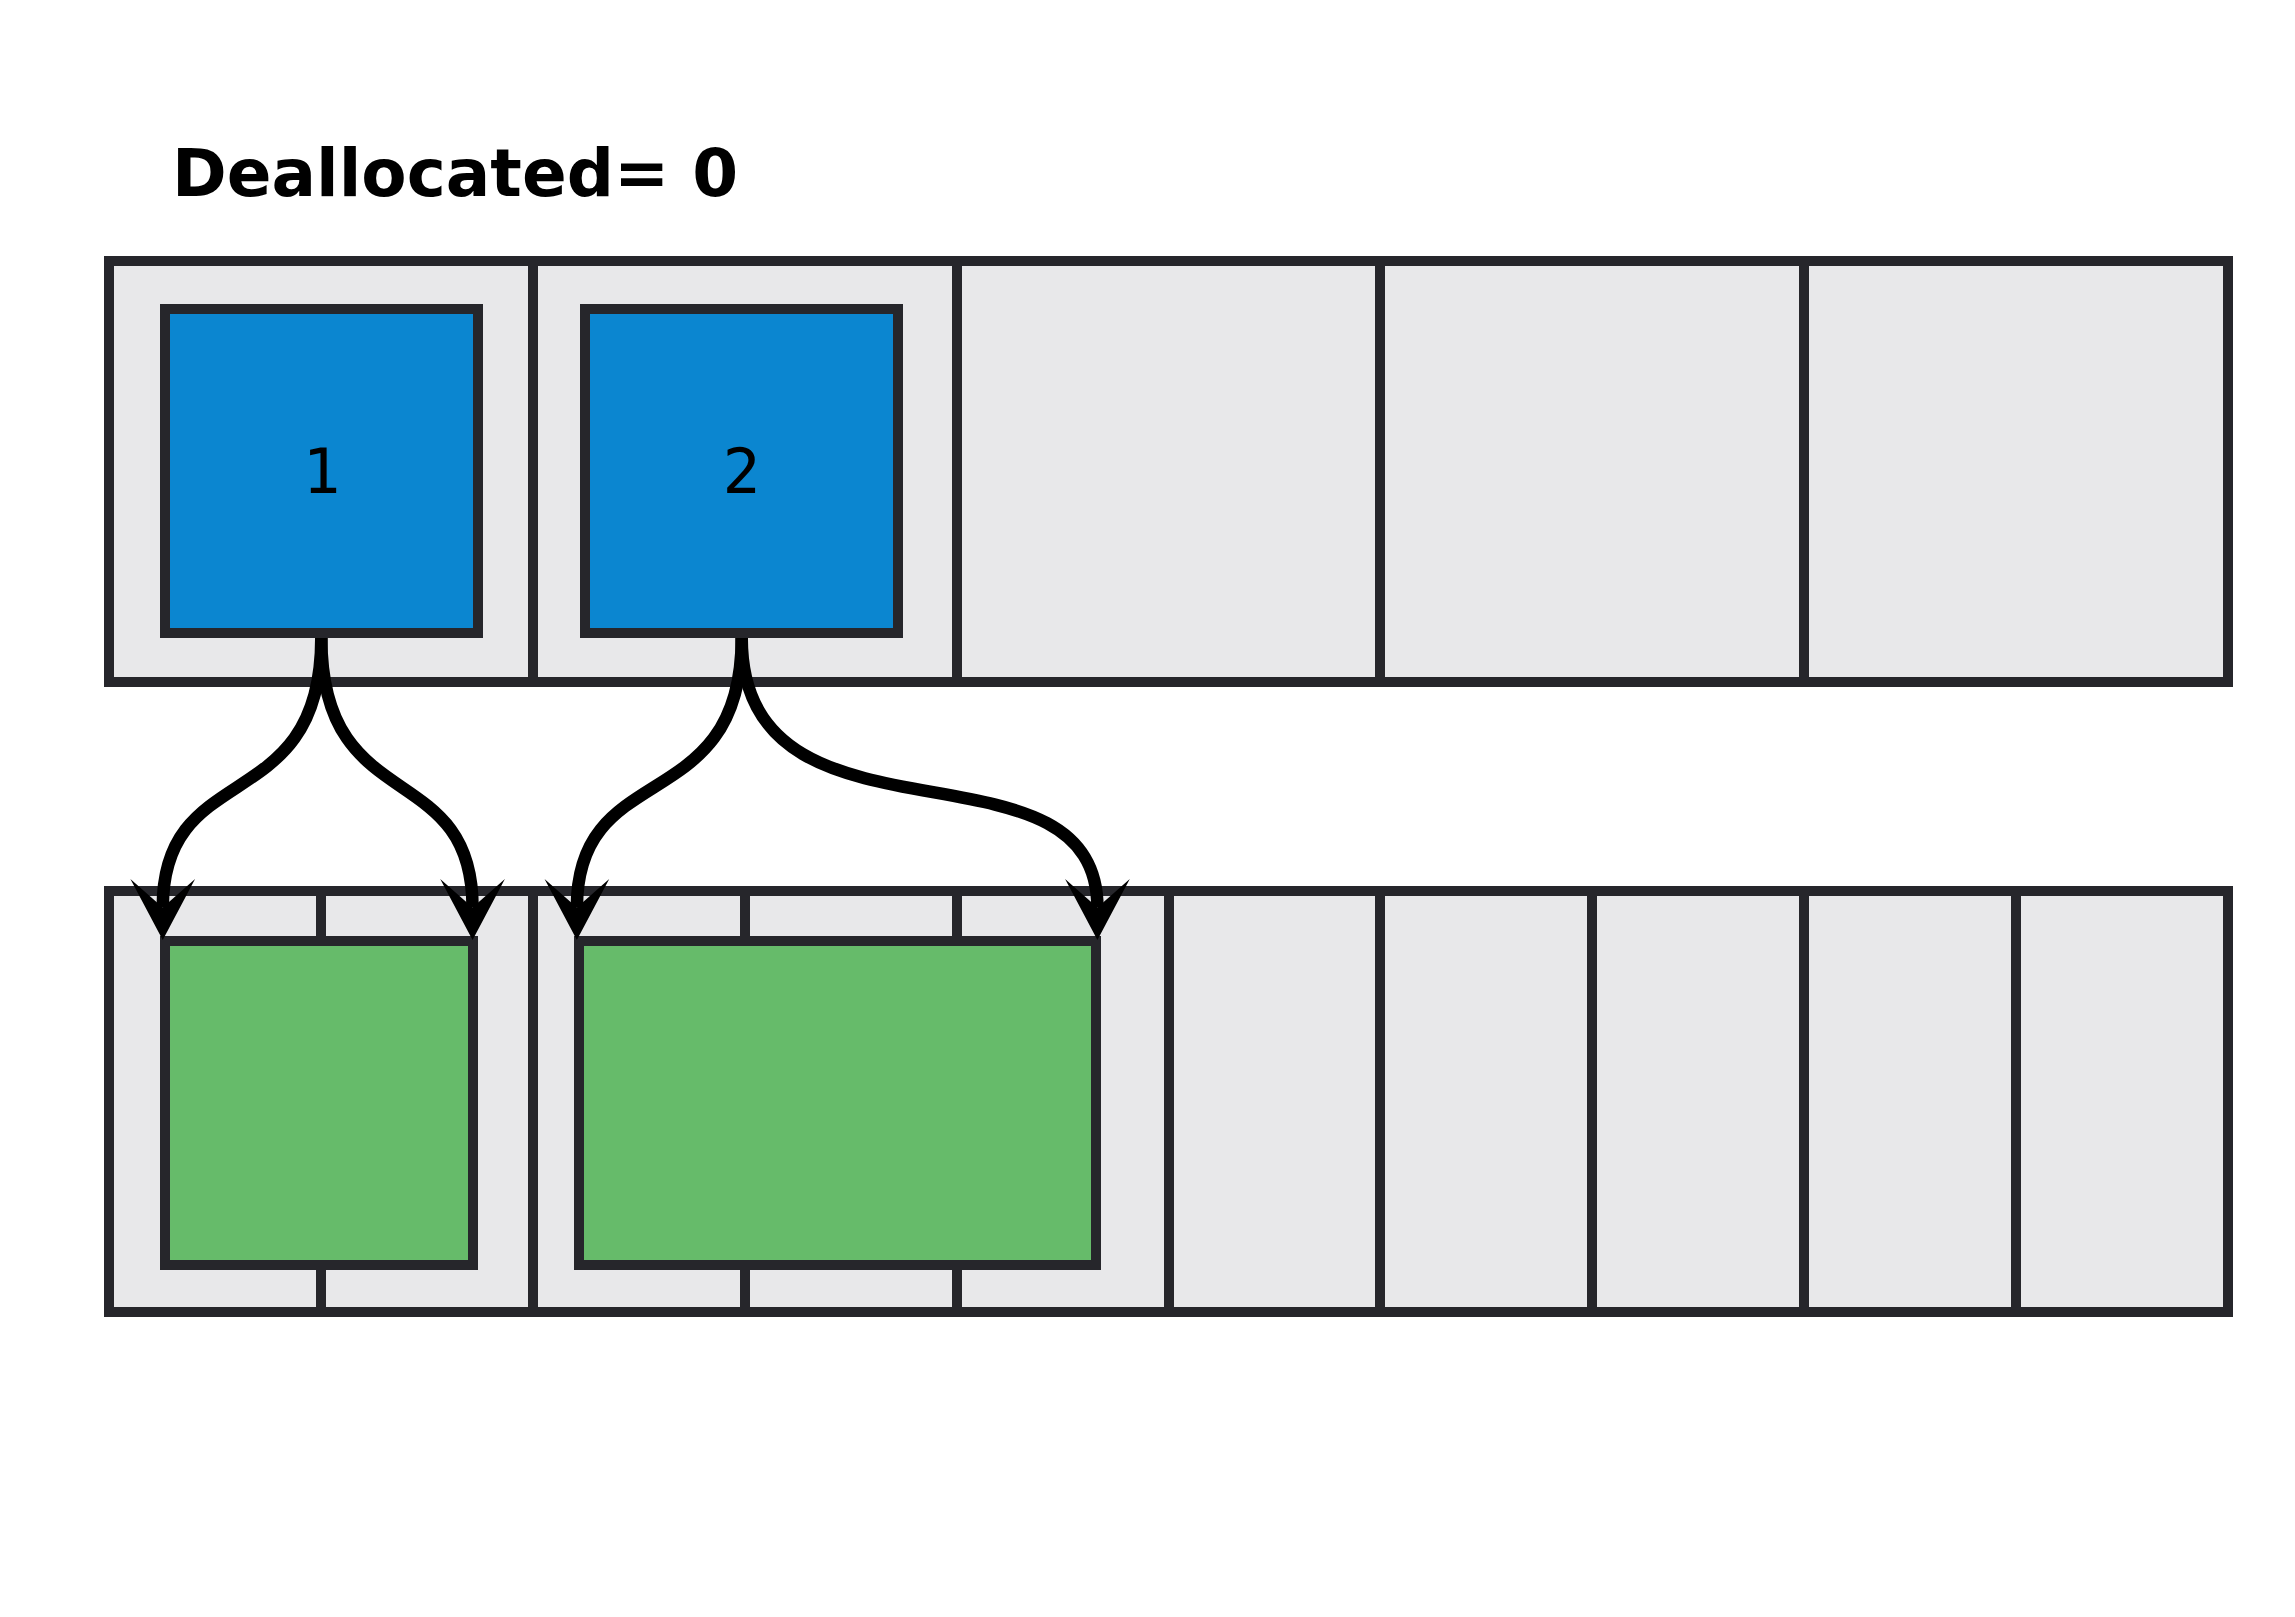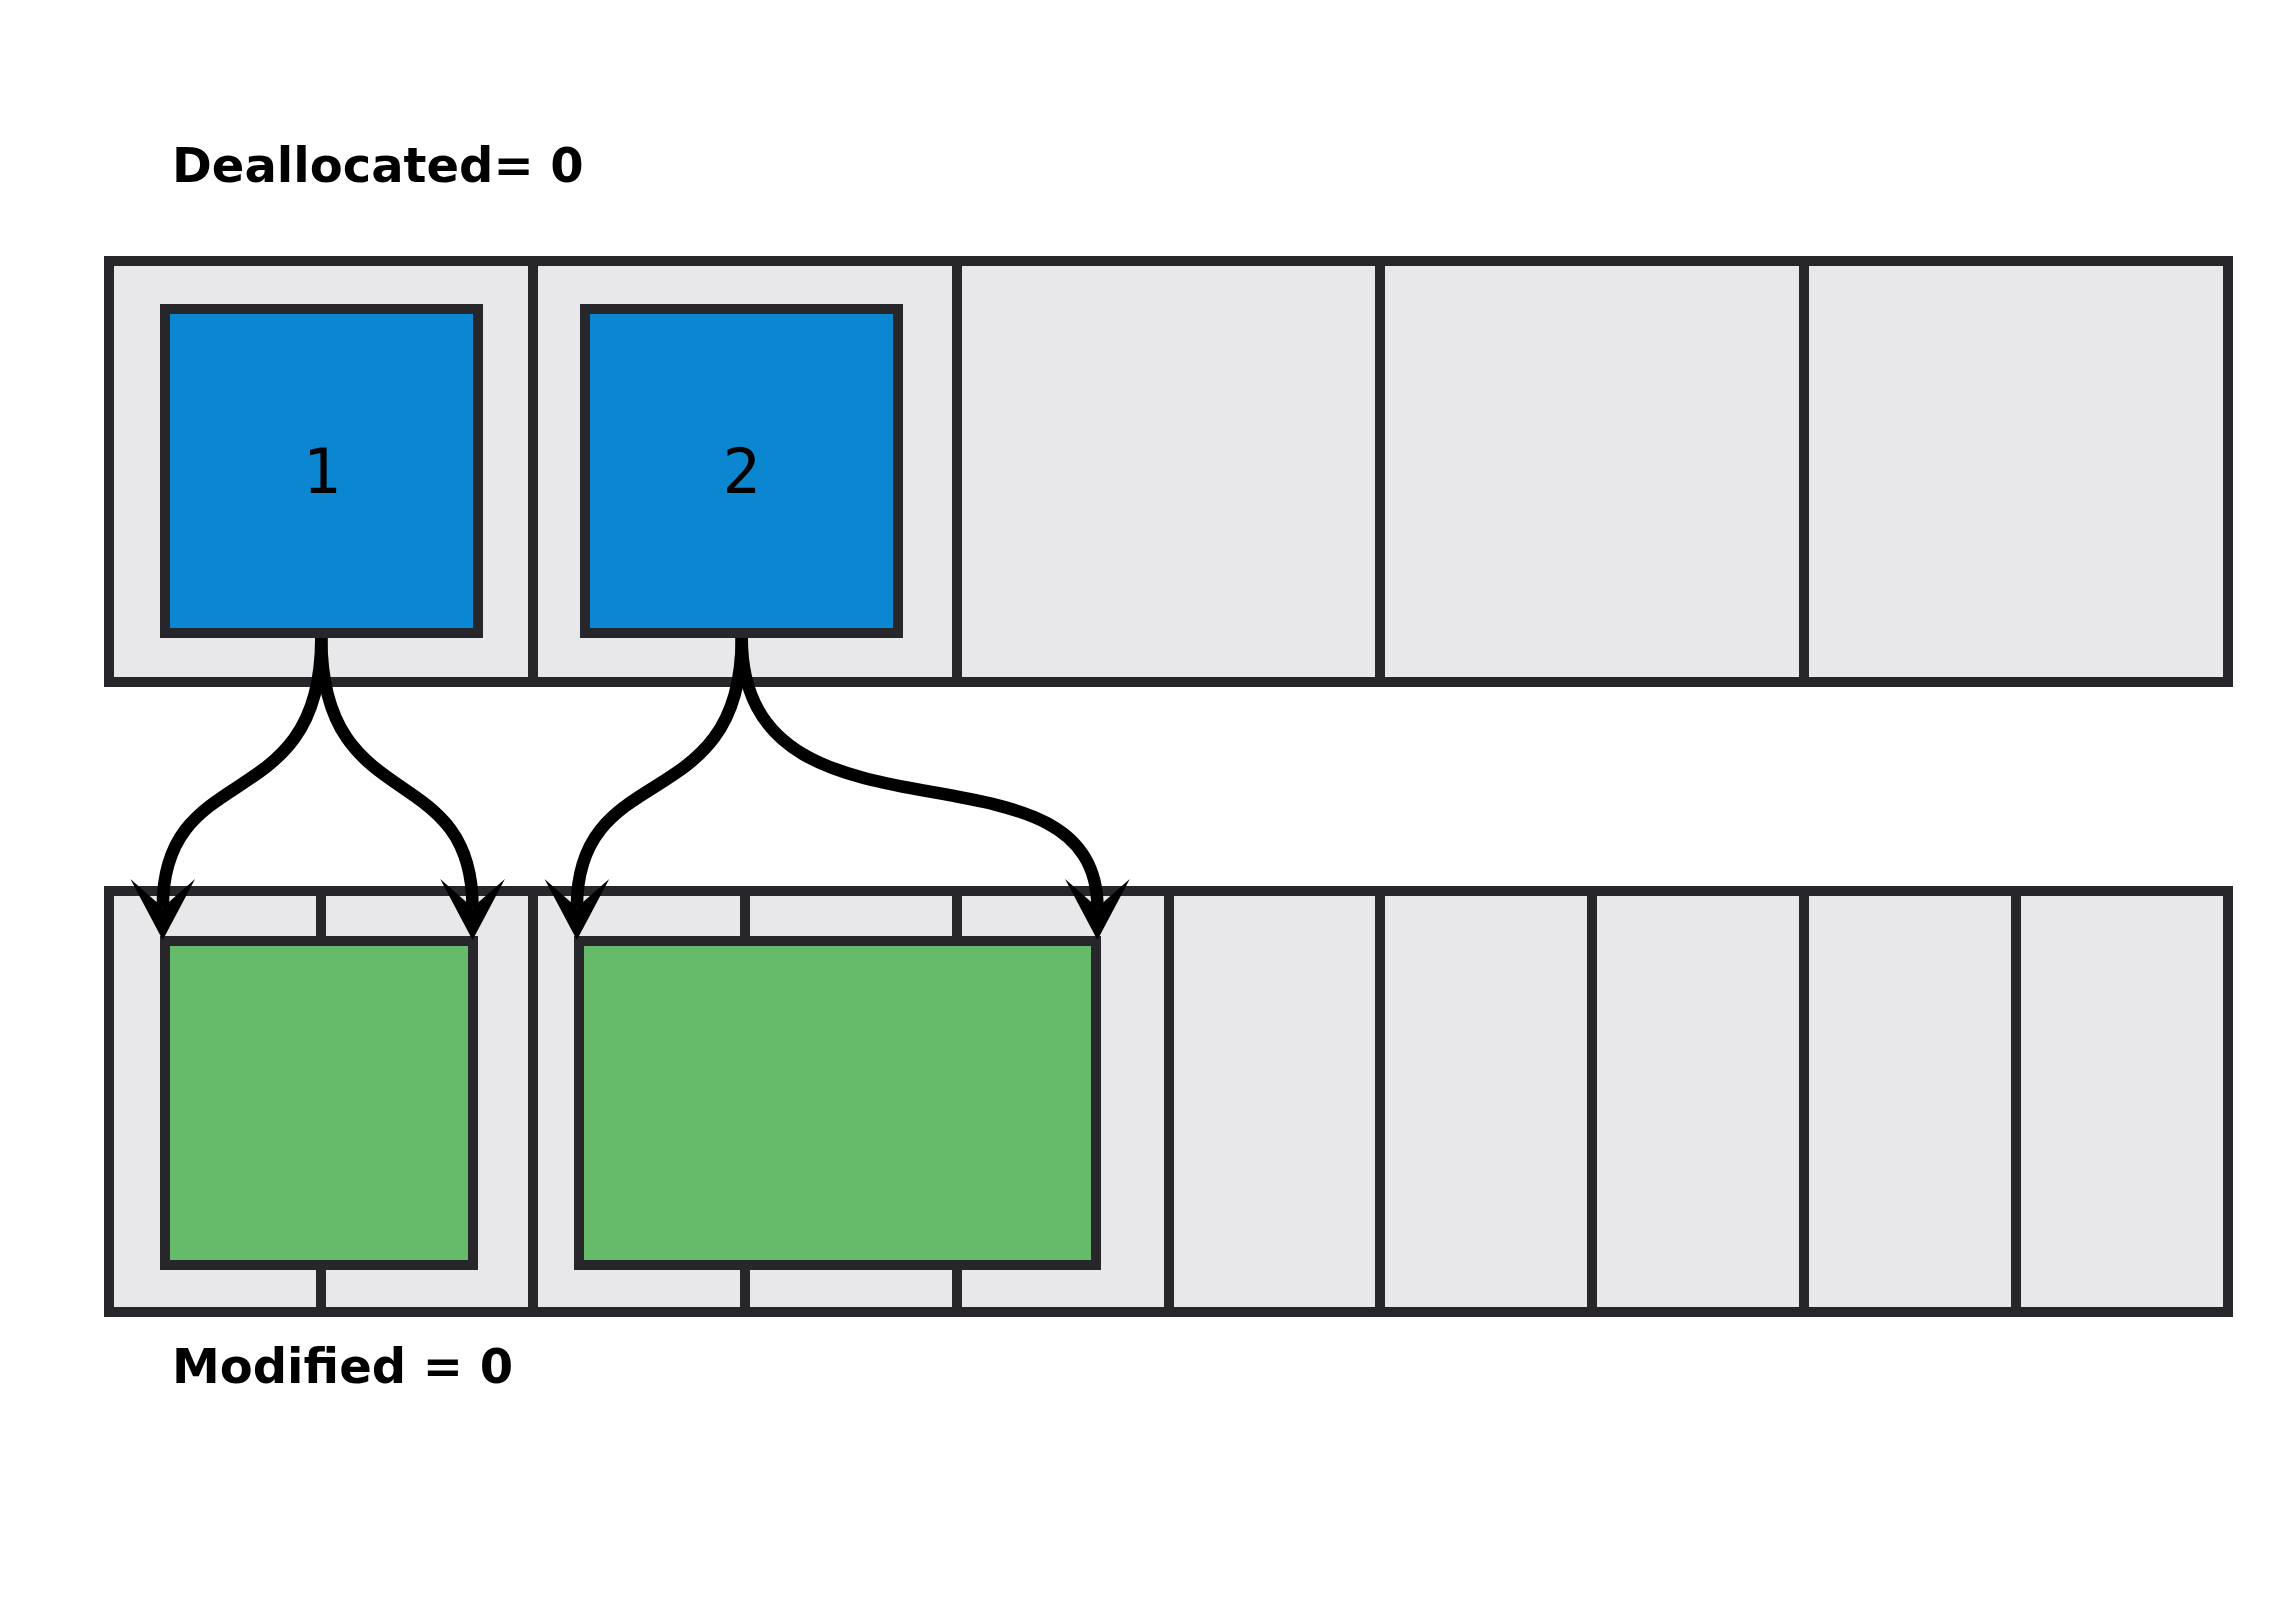--- a/index.html
+++ b/index.html
@@ -11,21 +11,21 @@
     position: relative;
     width: 2295px;
     height: 1617px;
     background: #ffffff;
     overflow: hidden;
     font-family: "DejaVu Sans", "Liberation Sans", sans-serif;
   }
   .label {
     position: absolute;
     font-weight: bold;
-    font-size: 48px;
+    font-size: 66px;
     line-height: 1;
     color: #000000;
     white-space: pre;
     z-index: 4;
   }
   #label-deallocated { left: 172px; top: 141px; }
   #label-modified    { left: 172px; top: 1342px; }
 
   .mem-row {
     position: absolute;
@@ -141,16 +141,15 @@
     <path class="arrow-head" d="M 312 1802 L 250 1685 L 312 1740 L 374 1685 Z"></path>
     <path class="arrow-shaft" d="M 616 1223 C 616 1570, 906 1450, 906 1740"></path>
     <path class="arrow-head" d="M 906 1802 L 844 1685 L 906 1740 L 968 1685 Z"></path>
 
     <path class="arrow-shaft" d="M 1422 1223 C 1422 1570, 1106 1450, 1106 1740"></path>
     <path class="arrow-head" d="M 1106 1802 L 1044 1685 L 1106 1740 L 1168 1685 Z"></path>
     <path class="arrow-shaft" d="M 1422 1223 C 1422 1660, 2104 1390, 2104 1740"></path>
     <path class="arrow-head" d="M 2104 1802 L 2042 1685 L 2104 1740 L 2166 1685 Z"></path>
   </svg>
 
-  <div class="label" id="label-modified">Modified = 0</div>
 
 </div>
 
 
 </body></html>

